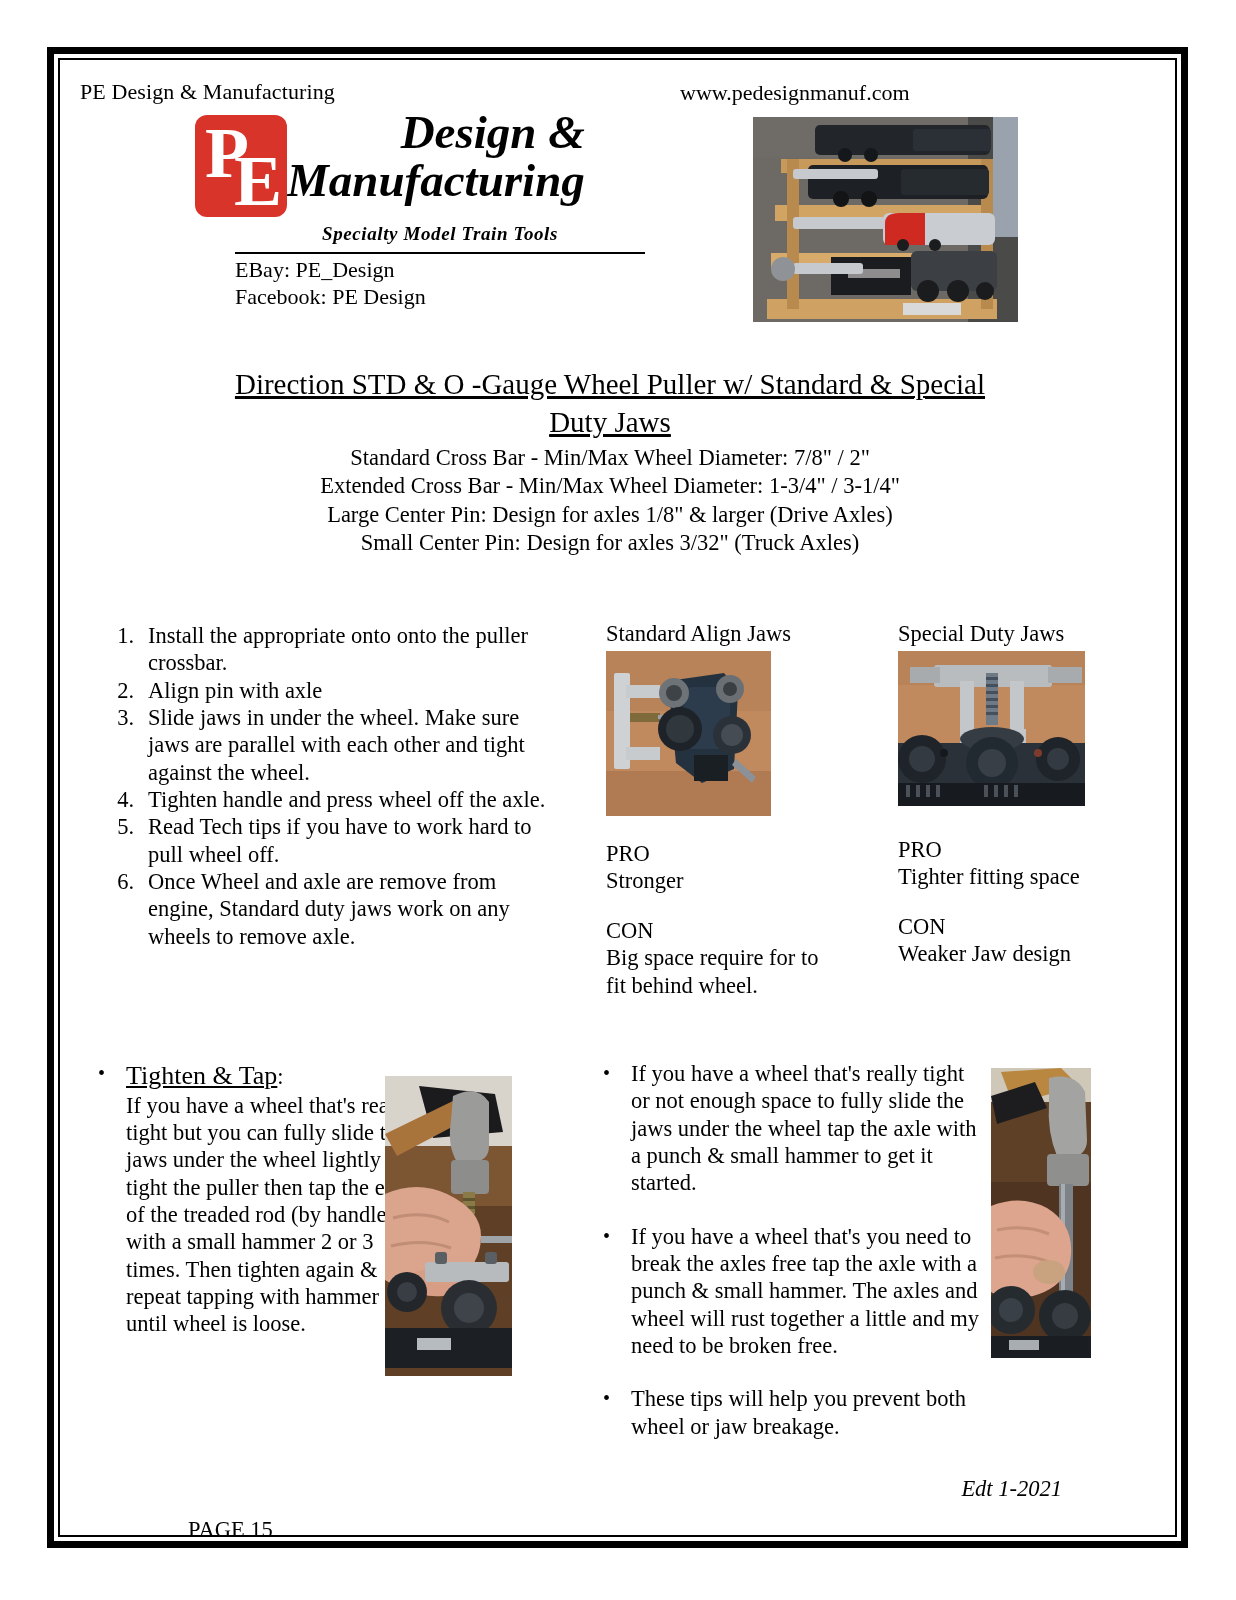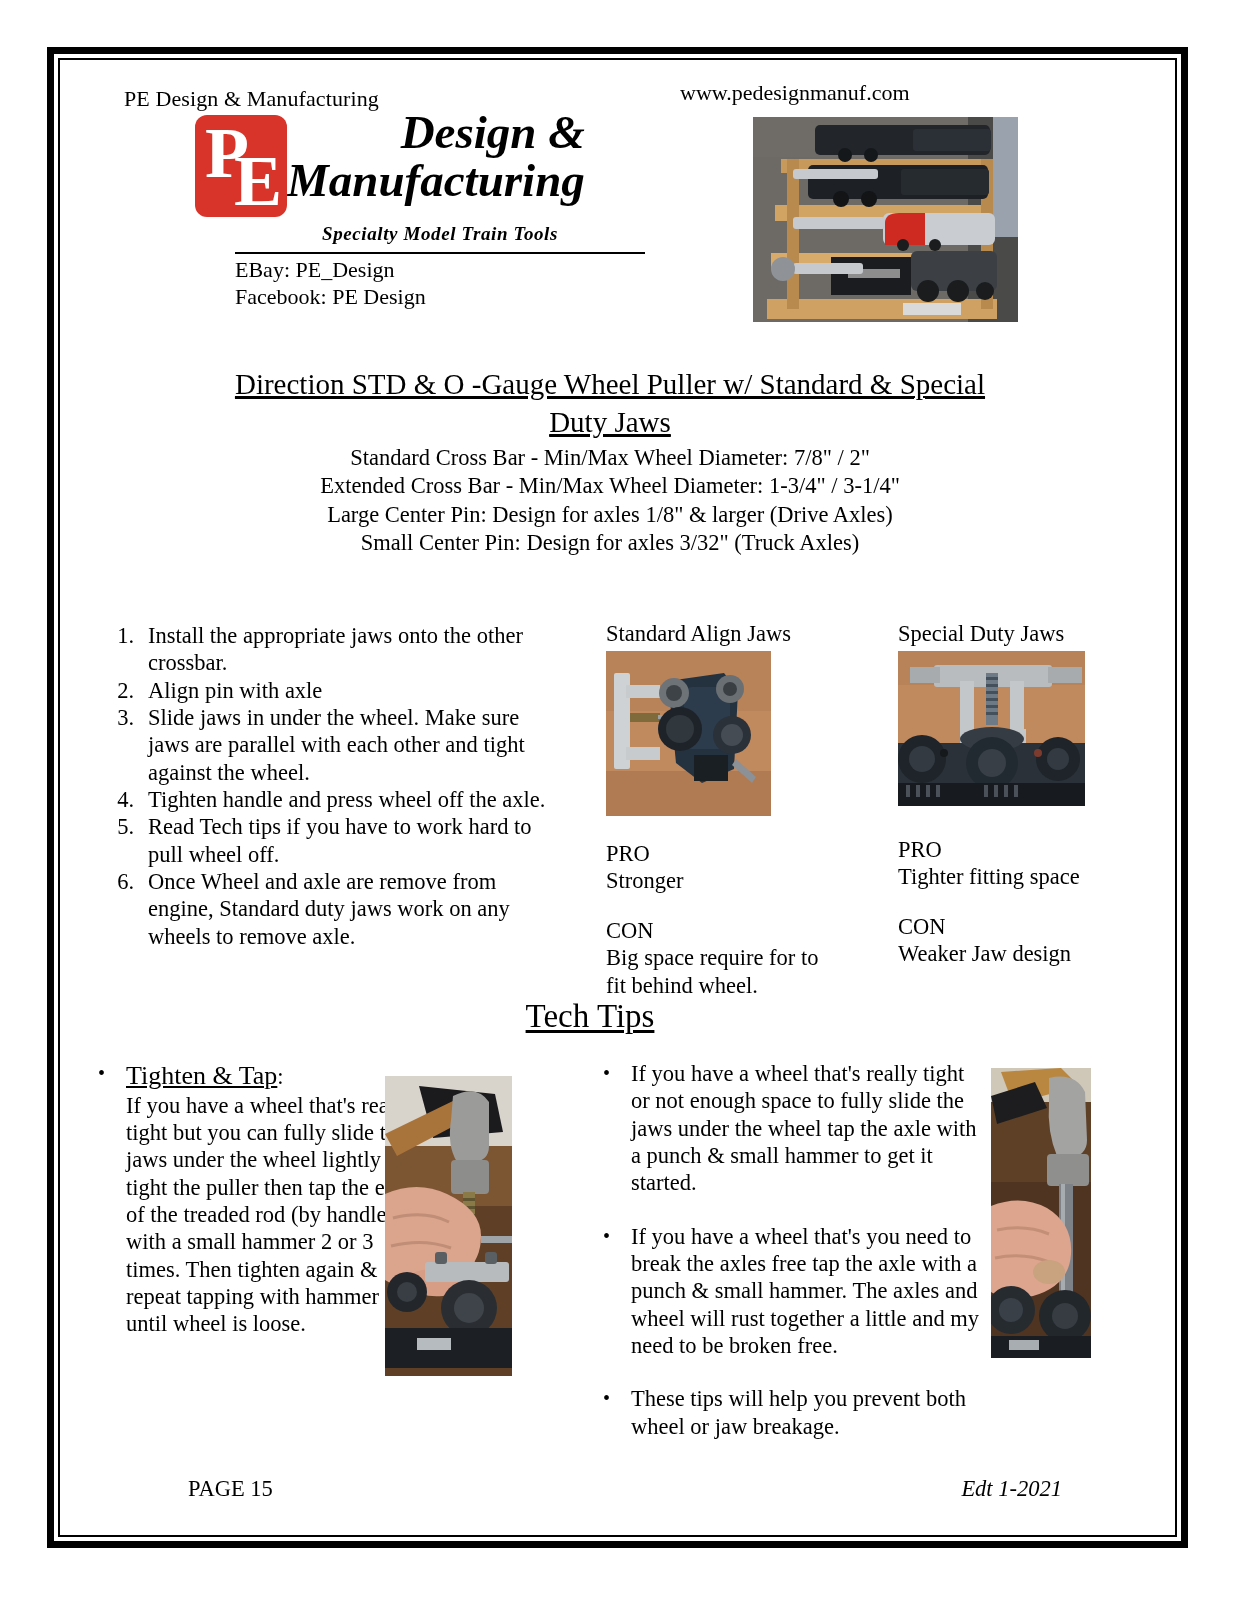--- a/index.html
+++ b/index.html
@@ -39,25 +39,24 @@
   .content {
     position: absolute;
     left: 0; top: 0; right: 0; bottom: 0;
     overflow: hidden;
   }
 
   
   .hdr-company {
     position: absolute;
     left: 20px;
-    top: 26px;
+    top: 19px;
     font-size: 22px;
     letter-spacing: .1px;
     white-space: nowrap;
-    margin-left: 44px;
   }
   .hdr-url {
     position: absolute;
     left: 620px;
     top: 20px;
     font-size: 22px;
     white-space: nowrap;
   }
 
   
@@ -280,21 +279,21 @@
   
   .footer {
     position: absolute;
     left: 20px;
     top: 1416px;
     width: 1060px;
     display: flex;
     justify-content: space-between;
     font-size: 22.5px;
   }
-  .footer-left { padding-left: 108px; }
+  .footer-left { padding-left: 108px; margin-top: 41px; }
   .footer-right { padding-right: 78px; font-style: italic; }
 </style>
 </head>
 <body>
 
 <div class="page-frame">
   <div class="page-inner">
     <div class="content">
 
       <div class="hdr-company">PE Design &amp; Manufacturing</div>
@@ -369,21 +368,21 @@
           <div>Standard Cross Bar - Min/Max Wheel Diameter: 7/8" / 2"</div>
           <div>Extended Cross Bar - Min/Max Wheel Diameter: 1-3/4" / 3-1/4"</div>
           <div>Large Center Pin: Design for axles 1/8" &amp; larger (Drive Axles)</div>
           <div>Small Center Pin: Design for axles 3/32" (Truck Axles)</div>
         </div>
       </div>
 
       <div class="steps">
         <div class="step">
           <div class="step-num">1.</div>
-          <div class="step-txt">Install the appropriate jaws onto the other crossbar.</div>
+          <div class="step-txt">Install the appropriate onto onto the puller crossbar.</div>
         </div>
         <div class="step">
           <div class="step-num">2.</div>
           <div class="step-txt">Align pin with axle</div>
         </div>
         <div class="step">
           <div class="step-num">3.</div>
           <div class="step-txt">Slide jaws in under the wheel. Make sure jaws are parallel with each other and tight against the wheel.</div>
         </div>
         <div class="step">
@@ -488,21 +487,20 @@
         </div>
         <div class="jaw-procon">
           <div>PRO</div>
           <div>Tighter fitting space</div>
           <div class="gap"></div>
           <div>CON</div>
           <div>Weaker Jaw design</div>
         </div>
       </div>
 
-      <div class="tech-tips-head"><span>Tech Tips</span></div>
 
       <div class="tip-left">
         <div class="tip-bullet">
           <div class="bullet-dot">•</div>
           <div class="tip-body">
             <span class="tip-title">Tighten &amp; Tap</span><span class="tip-title-colon">:</span>
             <div>If you have a wheel that's really tight but you can fully slide the jaws under the wheel lightly tight the puller then tap the end of the treaded rod (by handle) with a small hammer 2 or 3 times. Then tighten again &amp; repeat tapping with hammer until wheel is loose.</div>
           </div>
         </div>
       </div>

